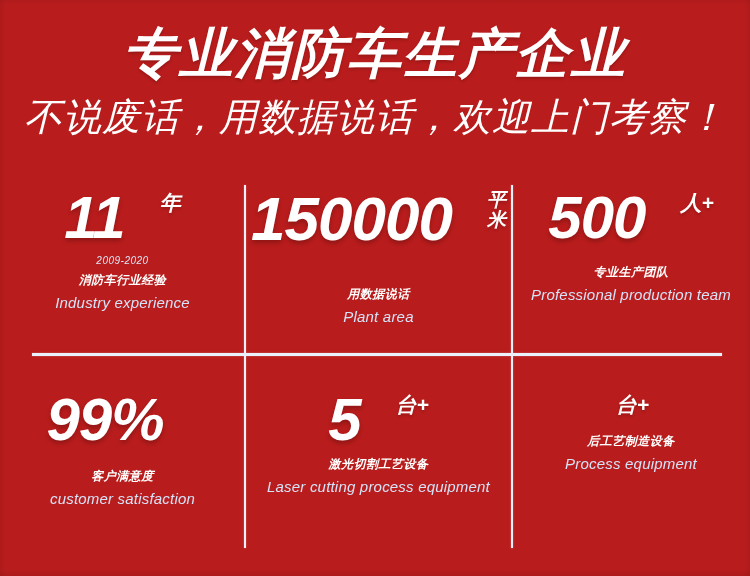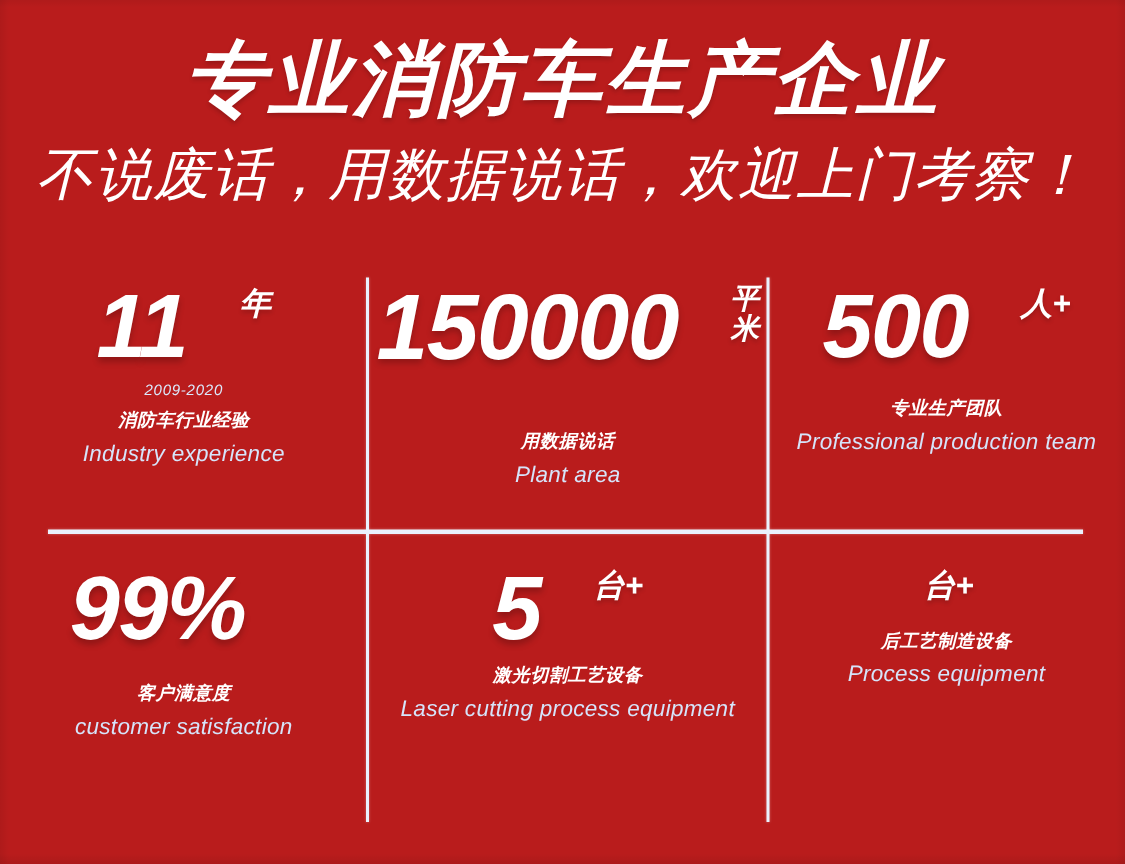--- a/index.html
+++ b/index.html
@@ -80,21 +80,21 @@
   }
   .cell {
     position: relative;
     display: flex;
     flex-direction: column;
     align-items: center;
     justify-content: flex-start;
     box-sizing: border-box;
   }
   .cell.r1 { padding-top: 8px; }
-  .cell.r2 { padding-top: 22px; }
+  .cell.r2 { padding-top: 36px; }
 
   .bignum {
     display: flex;
     align-items: flex-start;
     justify-content: center;
     line-height: 1;
     white-space: nowrap;
     gap: 32px;
   }
   .bignum .num {

